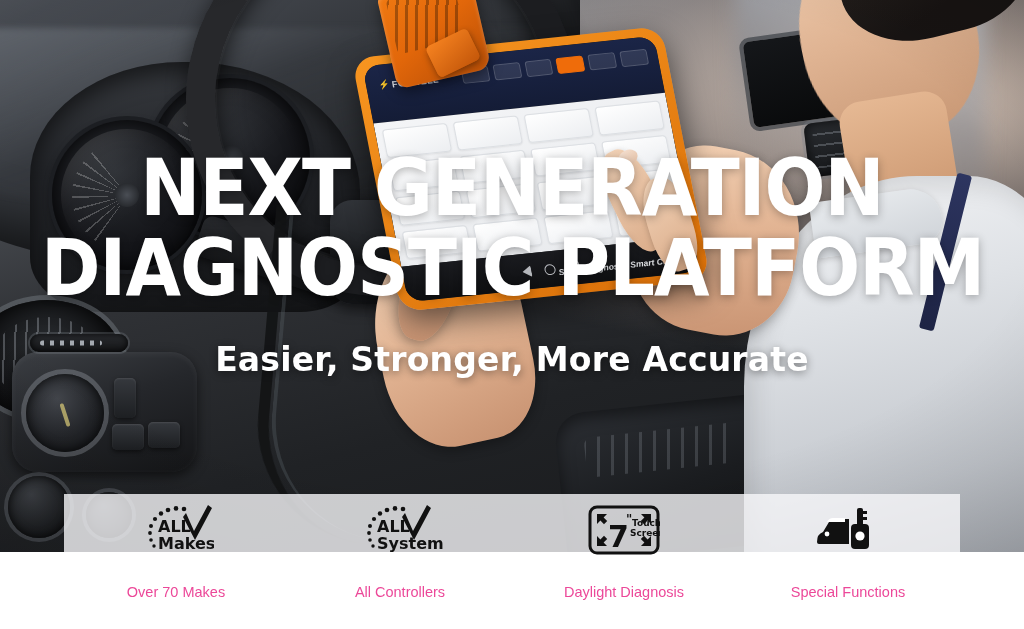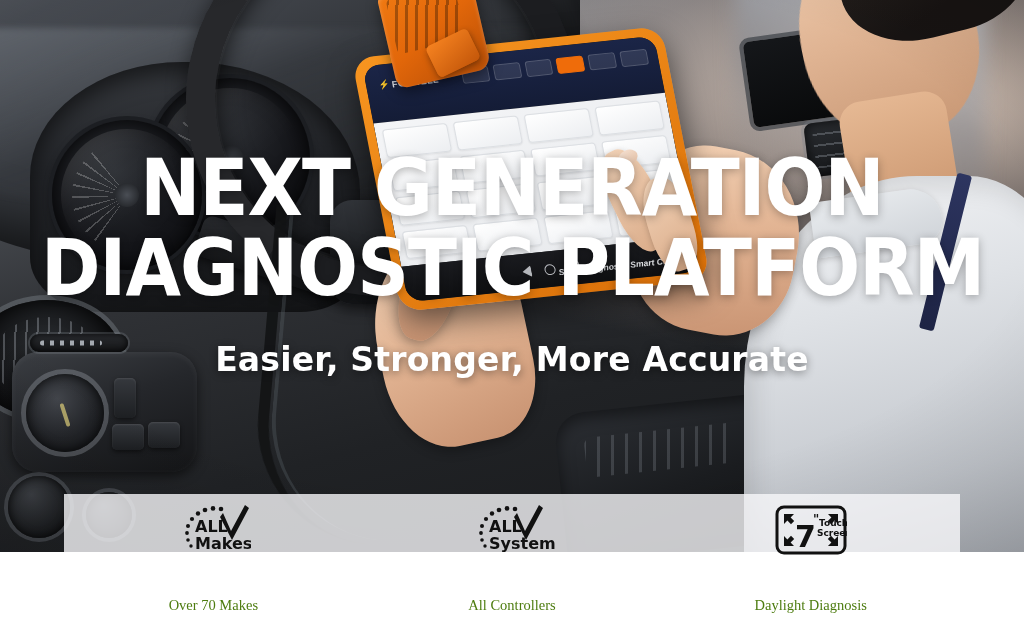--- a/index.html
+++ b/index.html
@@ -480,24 +480,24 @@
     flex:1;
     display:flex;
     flex-direction:column;
     align-items:center;
   }
   .feature-icon {
     height:72px;
     display:flex; align-items:center; justify-content:center;
   }
   .feature-label {
-    margin-top:31px;
-    font-family:Liberation Serif, serif;
+    margin-top:18px;
+    font-family:Liberation Sans, sans-serif;
     font-size:14.5px;
-    color:#4d7c0f;
+    color:#ec4899;
     white-space:nowrap;
   }
   #footer-white {
     position:absolute; left:0; top:552px; width:1024px; height:77px;
     background:#ffffff;
   }
 </style>
 </head>
 <body>
 
@@ -682,16 +682,33 @@
           </g>
           <text x="20" y="43" font-family="DejaVu Sans, sans-serif" font-size="30" font-weight="bold" fill="#111">7</text>
           <text x="38" y="19" font-family="DejaVu Sans, sans-serif" font-size="12" font-weight="bold" fill="#111">"</text>
           <text x="44" y="22" font-family="DejaVu Sans, sans-serif" font-size="9" font-weight="bold" fill="#111">Touch</text>
           <text x="42" y="32" font-family="DejaVu Sans, sans-serif" font-size="9" font-weight="bold" fill="#111">Screen</text>
         </svg>
       </div>
       <div class="feature-label">Daylight Diagnosis</div>
     </div>
 
+    <div class="feature-cell">
+      <div class="feature-icon">
+        <svg width="70" height="52" viewBox="0 0 70 52">
+          <g fill="#111">
+            <path d="M4 38 q0 -8 6 -10 l6 -10 q2 -3 6 -3 h14 v25 H6 q-2 0 -2 -2 Z"></path>
+            <path d="M14 18 q2 -4 6 -4 h12 v4 H17 Z" fill="#fff"></path>
+            <circle cx="14" cy="30" r="2.4" fill="#fff"></circle>
+            <rect x="38" y="20" width="18" height="25" rx="4"></rect>
+            <circle cx="47" cy="32" r="4.6" fill="#fff"></circle>
+            <rect x="44" y="4" width="6" height="18" rx="2"></rect>
+            <rect x="50" y="7" width="4" height="3"></rect>
+            <rect x="50" y="13" width="4" height="3"></rect>
+          </g>
+        </svg>
+      </div>
+      <div class="feature-label">Special Functions</div>
+    </div>
 
   </div>
 
 </div>
 
 </body></html>

